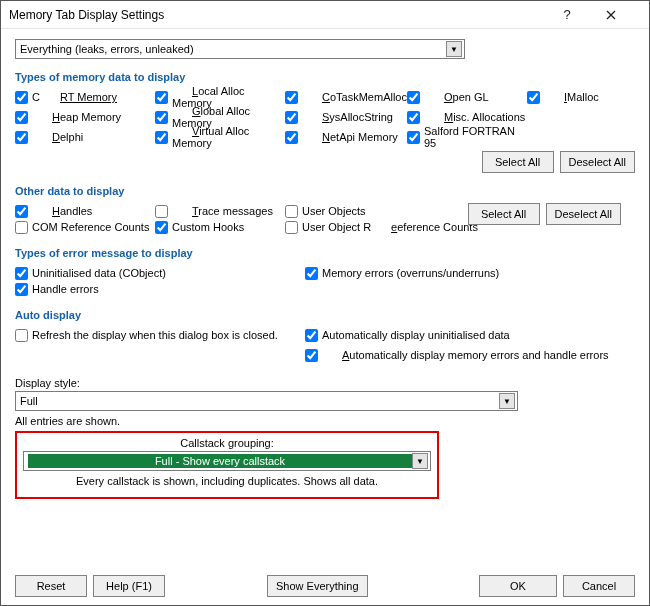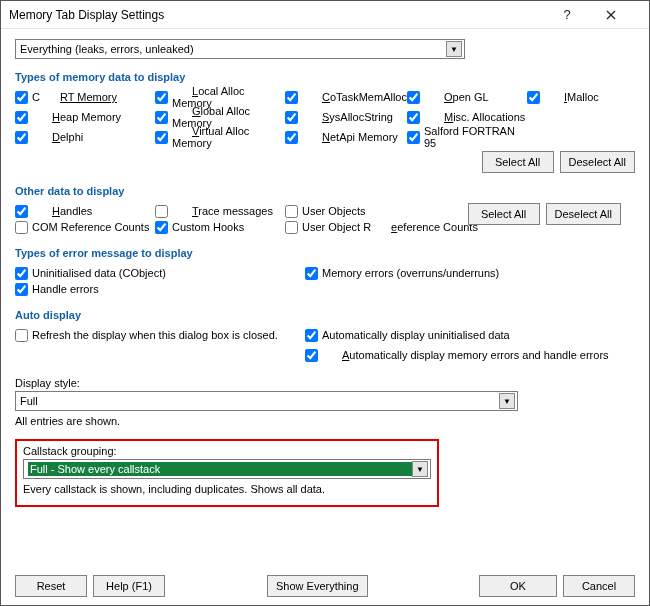--- a/index.html
+++ b/index.html
@@ -122,22 +122,22 @@
     position: absolute;
     right: 14px;
     display: flex;
     gap: 6px;
   }
   .rel { position: relative; }
   .static-text { margin: 4px 0; }
   .highlight-box {
     border: 2px solid #e00000;
     padding: 4px 6px 6px 6px;
-    margin-top: 8px;
     width: 424px;
+    text-align: center;
   }
   .combo-selected {
     background: #15803d;
     color: #fff;
     flex: 1;
     padding: 1px 2px;
   }
   .bottom-bar {
     display: flex;
     gap: 6px;

